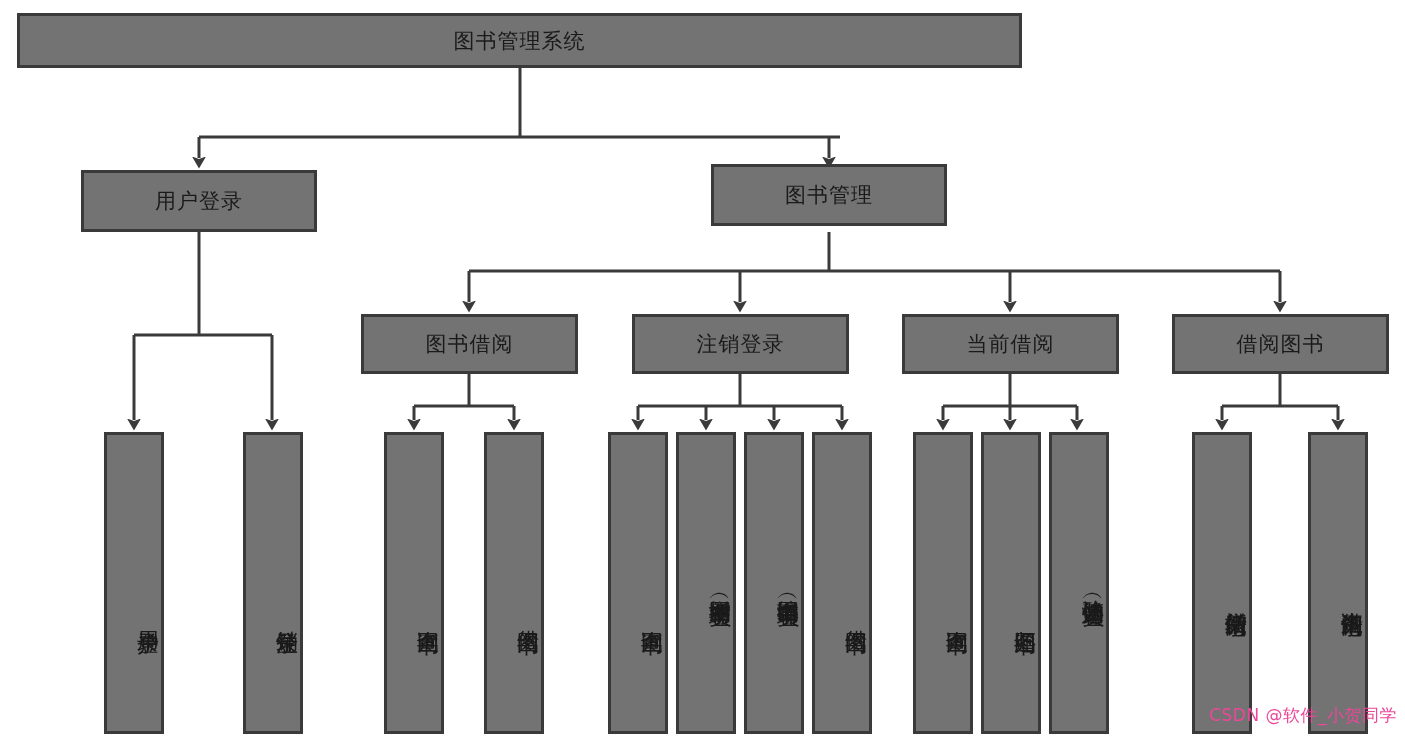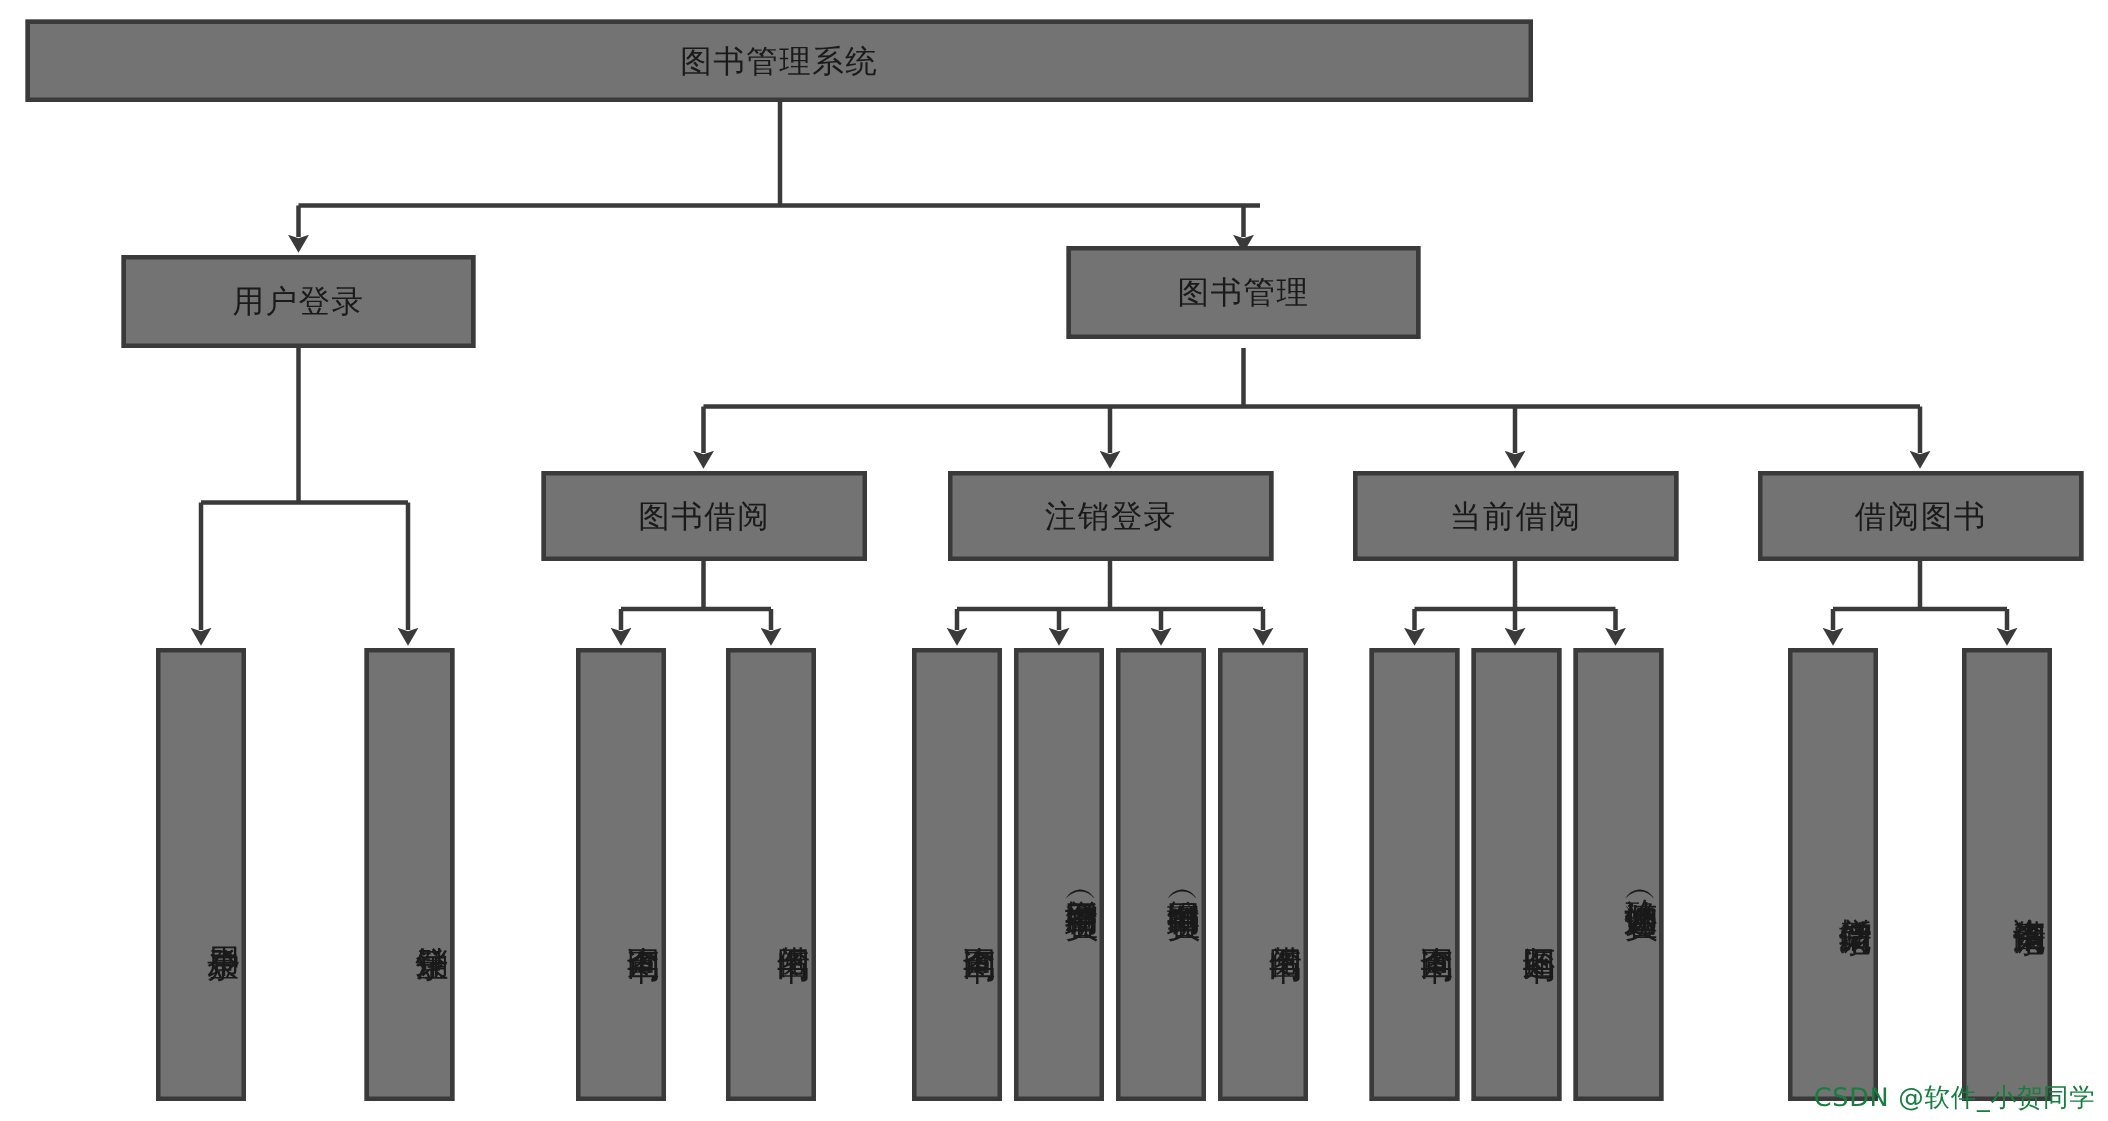--- a/index.html
+++ b/index.html
@@ -49,23 +49,23 @@
   }
   .node.vert .txt {
     writing-mode: vertical-rl;
     text-orientation: upright;
     display: block;
     max-height: 100%;
   }
   .watermark {
     position: absolute;
     right: 8px;
-    bottom: 4px;
+    bottom: 20px;
     font-size: 17px;
-    color: #15803d;
+    color: #ec4899;
     letter-spacing: 0.5px;
     z-index: 3;
     white-space: nowrap;
   }
 </style>
 </head>
 <body>
 
 <div id="canvas">
 

